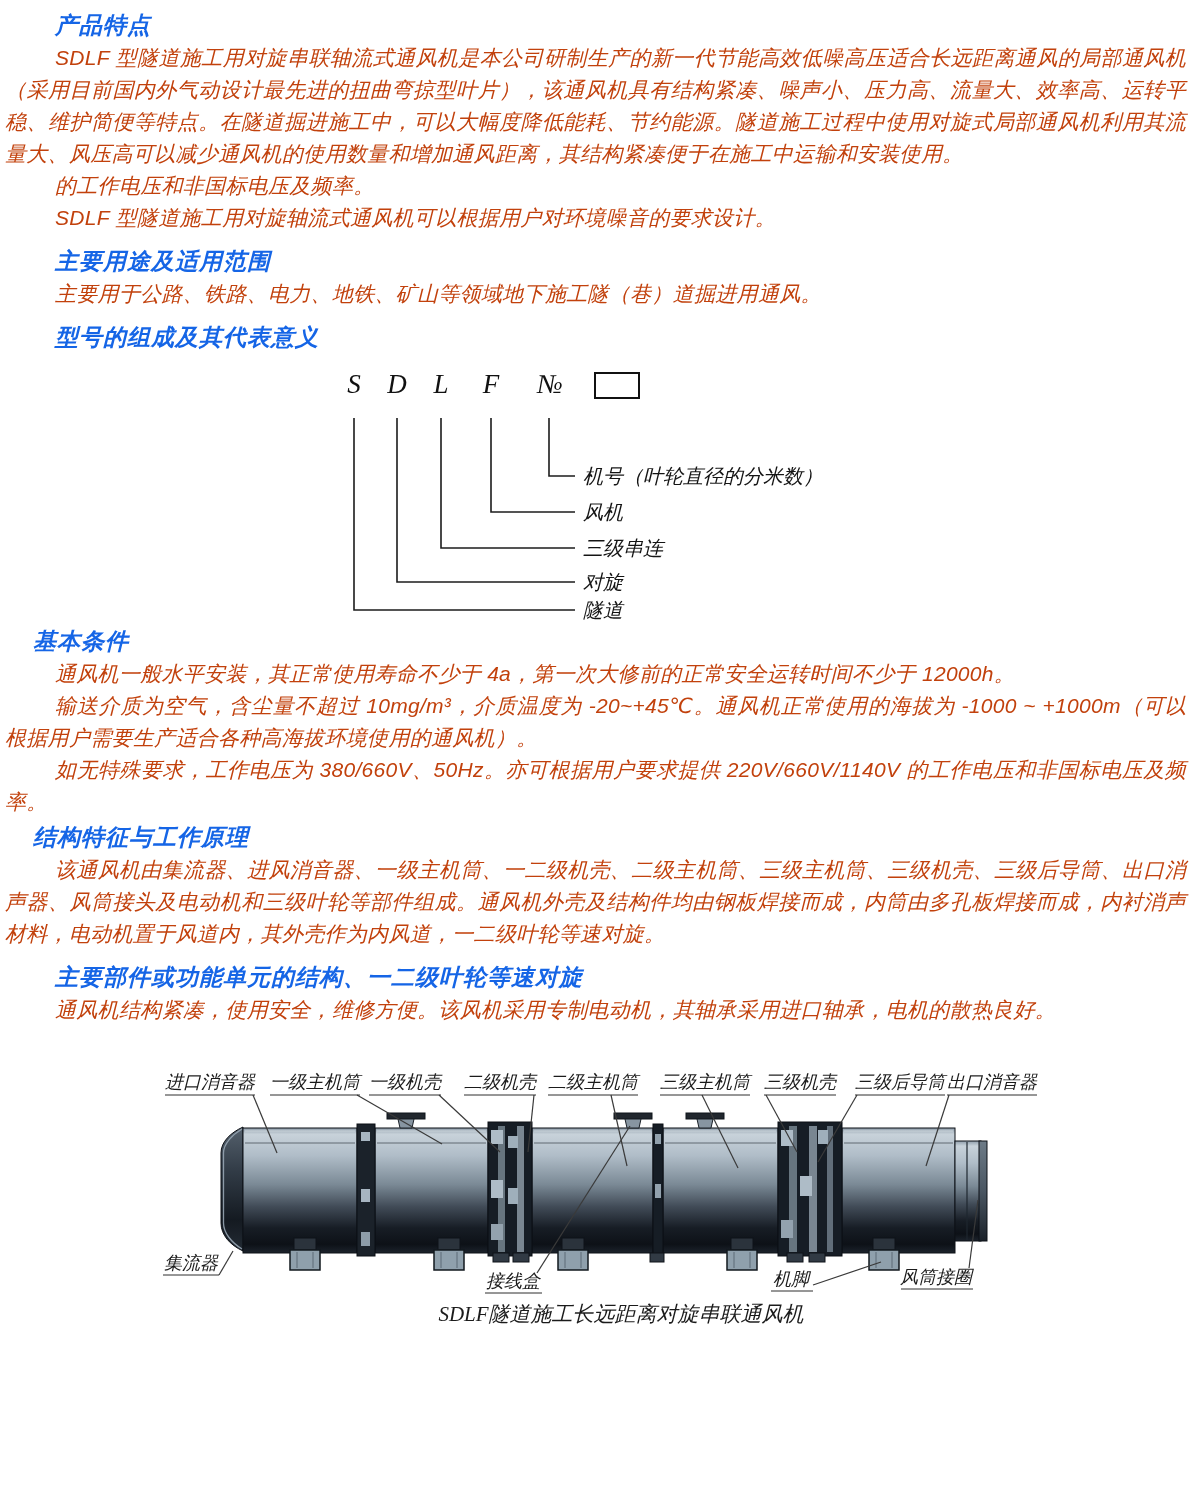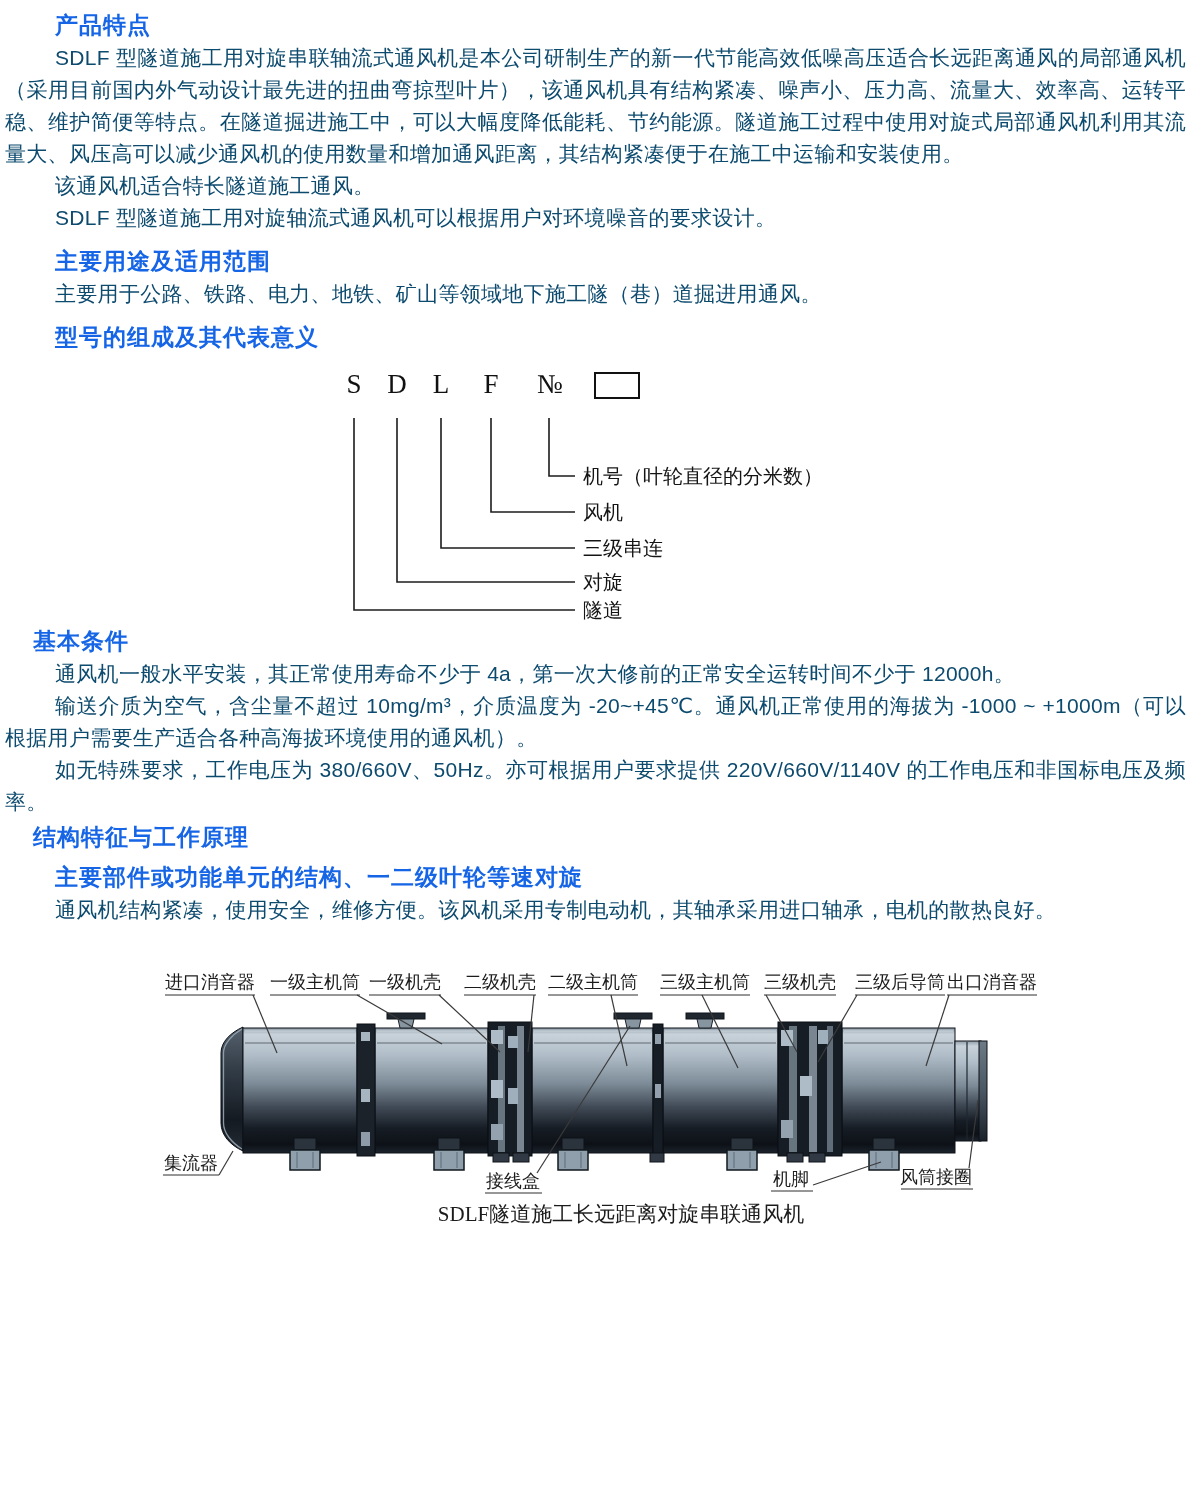--- a/index.html
+++ b/index.html
@@ -2,46 +2,46 @@
 <html style="--accent: #1565e6;"><head>
 <meta charset="utf-8">
 <style>
   * { margin:0; padding:0; box-sizing:border-box; }
   html,body { background:#ffffff; }
   body {
     width:1200px; height:1510px; overflow:hidden;
     font-family:"Liberation Sans","DejaVu Sans",sans-serif;
     color:#1a1a1a;
   }
-  .doc { padding:12px 14px 0 5px; }
+  .doc { padding:12px 14px 0 5px;font-style:italic; }
   h2.sec {
     font-size:23px; line-height:26px; font-weight:bold;
     color:var(--accent,#1565e6);
     margin:14px 0 4px 50px; letter-spacing:1px;
   }
   h2.sec.first { margin-top:0; }
   h2.sec.tight { margin-top:6px;margin-left:28px; }
   h2.sec.before-fig { margin-bottom:16px; }
   p.bodytext {
     font-size:21px; line-height:32px; text-align:justify;
-    text-indent:50px; color:#0c4a6e; letter-spacing:0.3px;
+    text-indent:50px; color:#c2410c; letter-spacing:0.3px;
   }
   svg.fig { display:block; }
   svg#model-figure { margin-top:2px; }
   svg#fan-figure { margin-top:30px; }
   .mono-letter { font-family:"Liberation Serif","DejaVu Serif",serif; }
 </style>
 </head>
 <body>
 
 <div class="doc">
 
   <h2 class="sec first">产品特点</h2>
   <p class="bodytext">SDLF 型隧道施工用对旋串联轴流式通风机是本公司研制生产的新一代节能高效低噪高压适合长远距离通风的局部通风机（采用目前国内外气动设计最先进的扭曲弯掠型叶片），该通风机具有结构紧凑、噪声小、压力高、流量大、效率高、运转平稳、维护简便等特点。在隧道掘进施工中，可以大幅度降低能耗、节约能源。隧道施工过程中使用对旋式局部通风机利用其流量大、风压高可以减少通风机的使用数量和增加通风距离，其结构紧凑便于在施工中运输和安装使用。</p>
-  <p class="bodytext">该通风机适合特长隧道施工通风。</p>
+  <p class="bodytext">的工作电压和非国标电压及频率。</p>
   <p class="bodytext">SDLF 型隧道施工用对旋轴流式通风机可以根据用户对环境噪音的要求设计。</p>
 
   <h2 class="sec">主要用途及适用范围</h2>
   <p class="bodytext">主要用于公路、铁路、电力、地铁、矿山等领域地下施工隧（巷）道掘进用通风。</p>
 
   <h2 class="sec before-fig">型号的组成及其代表意义</h2>
 
   <svg id="model-figure" class="fig" width="1200" height="256" viewBox="0 0 1200 256">
     <g font-size="27" fill="#111" text-anchor="middle" class="mono-letter" font-family="Liberation Serif, DejaVu Serif, serif">
       <text x="349" y="27">S</text>
@@ -66,20 +66,21 @@
       <text x="578" y="251">隧道</text>
     </g>
   </svg>
 
   <h2 class="sec tight">基本条件</h2>
   <p class="bodytext">通风机一般水平安装，其正常使用寿命不少于 4a，第一次大修前的正常安全运转时间不少于 12000h。</p>
   <p class="bodytext">输送介质为空气，含尘量不超过 10mg/m³，介质温度为 -20~+45℃。通风机正常使用的海拔为 -1000 ~ +1000m（可以根据用户需要生产适合各种高海拔环境使用的通风机）。</p>
   <p class="bodytext">如无特殊要求，工作电压为 380/660V、50Hz。亦可根据用户要求提供 220V/660V/1140V 的工作电压和非国标电压及频率。</p>
 
   <h2 class="sec tight">结构特征与工作原理</h2>
+  <p class="bodytext">该通风机由集流器、进风消音器、一级主机筒、一二级机壳、二级主机筒、三级主机筒、三级机壳、三级后导筒、出口消声器、风筒接头及电动机和三级叶轮等部件组成。通风机外壳及结构件均由钢板焊接而成，内筒由多孔板焊接而成，内衬消声材料，电动机置于风道内，其外壳作为内风道，一二级叶轮等速对旋。</p>
 
   <h2 class="sec">主要部件或功能单元的结构、一二级叶轮等速对旋</h2>
   <p class="bodytext">通风机结构紧凑，使用安全，维修方便。该风机采用专制电动机，其轴承采用进口轴承，电机的散热良好。</p>
 
   <svg id="fan-figure" class="fig" width="1200" height="312" viewBox="0 0 1200 312">
     <defs>
       <linearGradient id="gradBody" x1="0" y1="0" x2="0" y2="1">
         <stop offset="0" stop-color="#8f9daa"></stop>
         <stop offset="0.05" stop-color="#c8d2da"></stop>
         <stop offset="0.22" stop-color="#b0bdc8"></stop>

